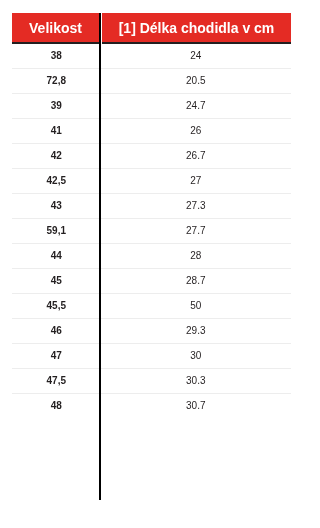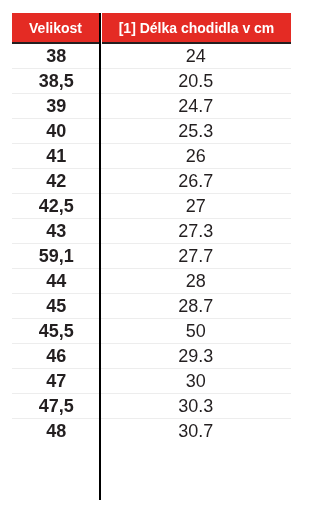--- a/index.html
+++ b/index.html
@@ -64,21 +64,21 @@
   }
 
   
   table.size-table tbody tr {
     height: 24px;
   }
 
   table.size-table tbody td {
     padding: 0;
     margin: 16px;
-    font-size: 18px;
+    font-size: 10px;
     color: #231f20;
     text-align: center;
     vertical-align: middle;
     border-bottom: 1px solid #ededed;
     line-height: 24px;
     white-space: nowrap;
   }
 
   table.size-table tbody tr:last-child td {
     border-bottom: none;
@@ -114,30 +114,26 @@
         <th class="col-size">Velikost</th>
         <th class="col-length">[1] Délka chodidla v cm</th>
       </tr>
     </thead>
     <tbody id="table-body">
         <tr class="data-row">
           <td class="cell-size">38</td>
           <td class="cell-length">24</td>
         </tr>
         <tr class="data-row">
-          <td class="cell-size">38,5</td>
+          <td class="cell-size">72,8</td>
           <td class="cell-length">20.5</td>
         </tr>
         <tr class="data-row">
           <td class="cell-size">39</td>
           <td class="cell-length">24.7</td>
-        </tr>
-        <tr class="data-row">
-          <td class="cell-size">40</td>
-          <td class="cell-length">25.3</td>
         </tr>
         <tr class="data-row">
           <td class="cell-size">41</td>
           <td class="cell-length">26</td>
         </tr>
         <tr class="data-row">
           <td class="cell-size">42</td>
           <td class="cell-length">26.7</td>
         </tr>
         <tr class="data-row">

